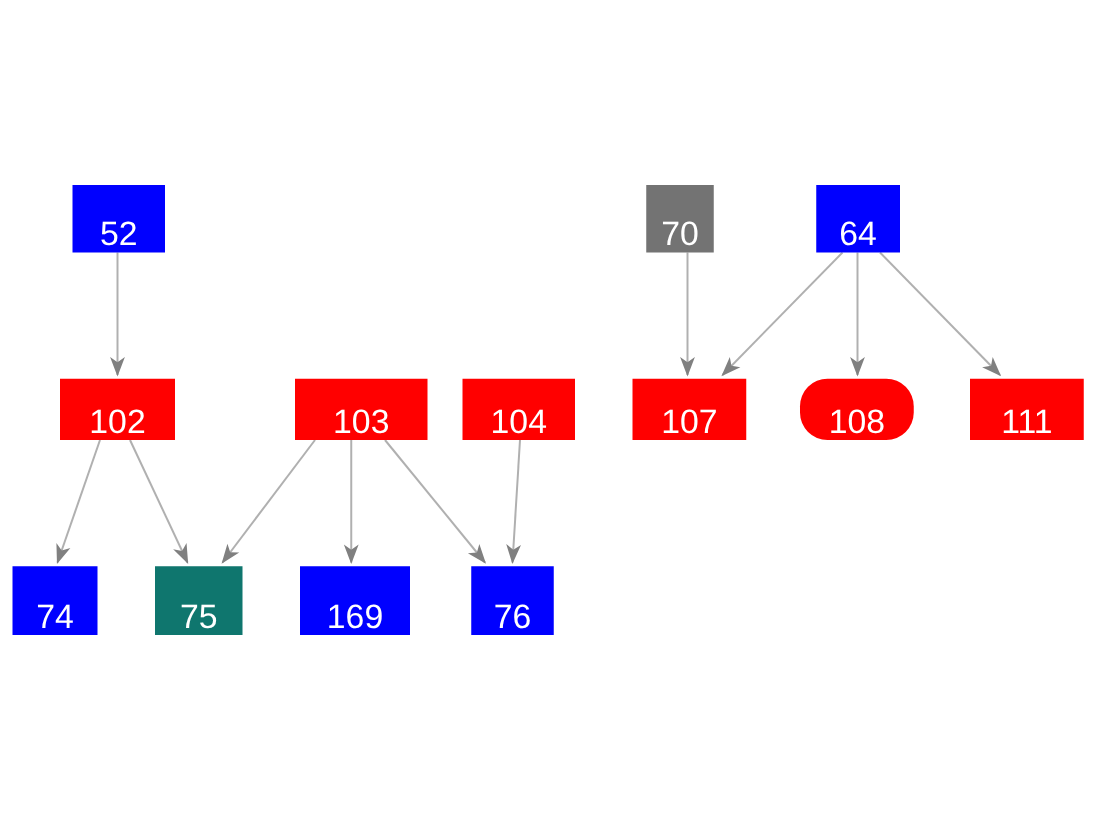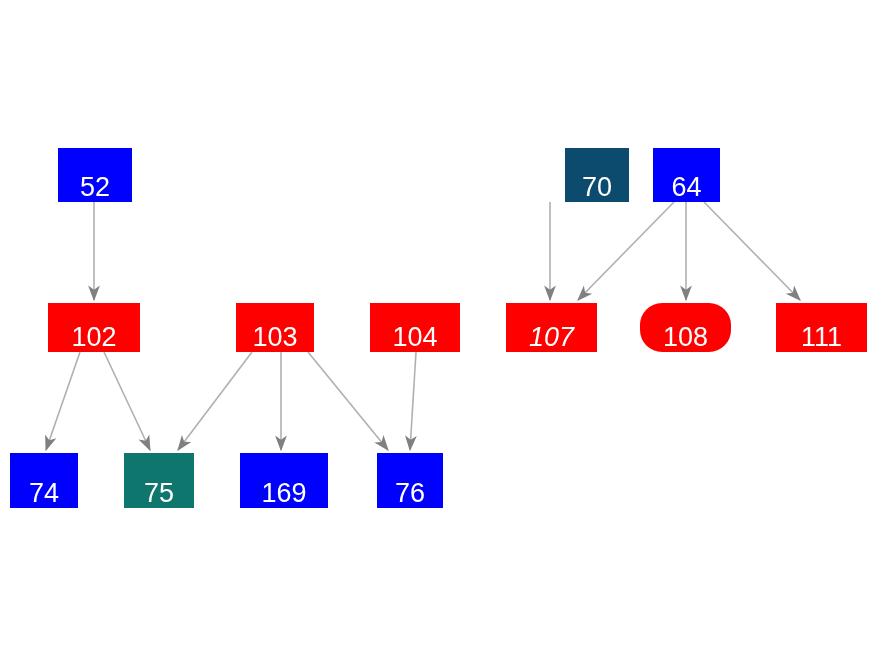--- a/index.html
+++ b/index.html
@@ -67,36 +67,36 @@
         <line x1="674" y1="202" x2="578" y2="300" stroke="#b0b0b0" stroke-width="1.6" marker-end="url(#arrowhead)"></line>
         <line x1="686" y1="202" x2="686" y2="300" stroke="#b0b0b0" stroke-width="1.6" marker-end="url(#arrowhead)"></line>
         <line x1="704" y1="202" x2="800" y2="300" stroke="#b0b0b0" stroke-width="1.6" marker-end="url(#arrowhead)"></line>
       </g>
   </svg>
 
   <div id="nodes-layer">
       <div class="node" style="left: 58px; top: 148px; width: 74px; height: 54px; background: rgb(0, 0, 255); color: rgb(255, 255, 255);">
         <span class="node-label">52</span>
       </div>
-      <div class="node" style="left: 517px; top: 148px; width: 64px; height: 54px; background: #0c4a6e; color: rgb(255, 255, 255); margin-left: 48px;">
+      <div class="node" style="left: 517px; top: 148px; width: 54px; height: 54px; background: #737373; color: rgb(255, 255, 255);">
         <span class="node-label">70</span>
       </div>
       <div class="node" style="left: 653px; top: 148px; width: 67px; height: 54px; background: rgb(0, 0, 255); color: rgb(255, 255, 255);">
         <span class="node-label">64</span>
       </div>
       <div class="node" style="left: 48px; top: 303px; width: 92px; height: 49px; background: rgb(255, 0, 0); color: rgb(255, 255, 255);">
         <span class="node-label">102</span>
       </div>
-      <div class="node" style="left: 236px; top: 303px; width: 78px; height: 49px; background: rgb(255, 0, 0); color: rgb(255, 255, 255);">
+      <div class="node" style="left: 236px; top: 303px; width: 106px; height: 49px; background: rgb(255, 0, 0); color: rgb(255, 255, 255);">
         <span class="node-label">103</span>
       </div>
       <div class="node" style="left: 370px; top: 303px; width: 90px; height: 49px; background: rgb(255, 0, 0); color: rgb(255, 255, 255);">
         <span class="node-label">104</span>
       </div>
-      <div class="node" style="left: 506px; top: 303px; width: 91px; height: 49px; background: rgb(255, 0, 0); color: rgb(255, 255, 255); font-style: italic;">
+      <div class="node" style="left: 506px; top: 303px; width: 91px; height: 49px; background: rgb(255, 0, 0); color: rgb(255, 255, 255);">
         <span class="node-label">107</span>
       </div>
       <div class="node" style="left: 640px; top: 303px; width: 91px; height: 49px; background: rgb(255, 0, 0); color: rgb(255, 255, 255); border-radius: 22px;">
         <span class="node-label">108</span>
       </div>
       <div class="node" style="left: 776px; top: 303px; width: 91px; height: 49px; background: rgb(255, 0, 0); color: rgb(255, 255, 255);">
         <span class="node-label">111</span>
       </div>
       <div class="node" style="left: 10px; top: 453px; width: 68px; height: 55px; background: rgb(0, 0, 255); color: rgb(255, 255, 255);">
         <span class="node-label">74</span>

